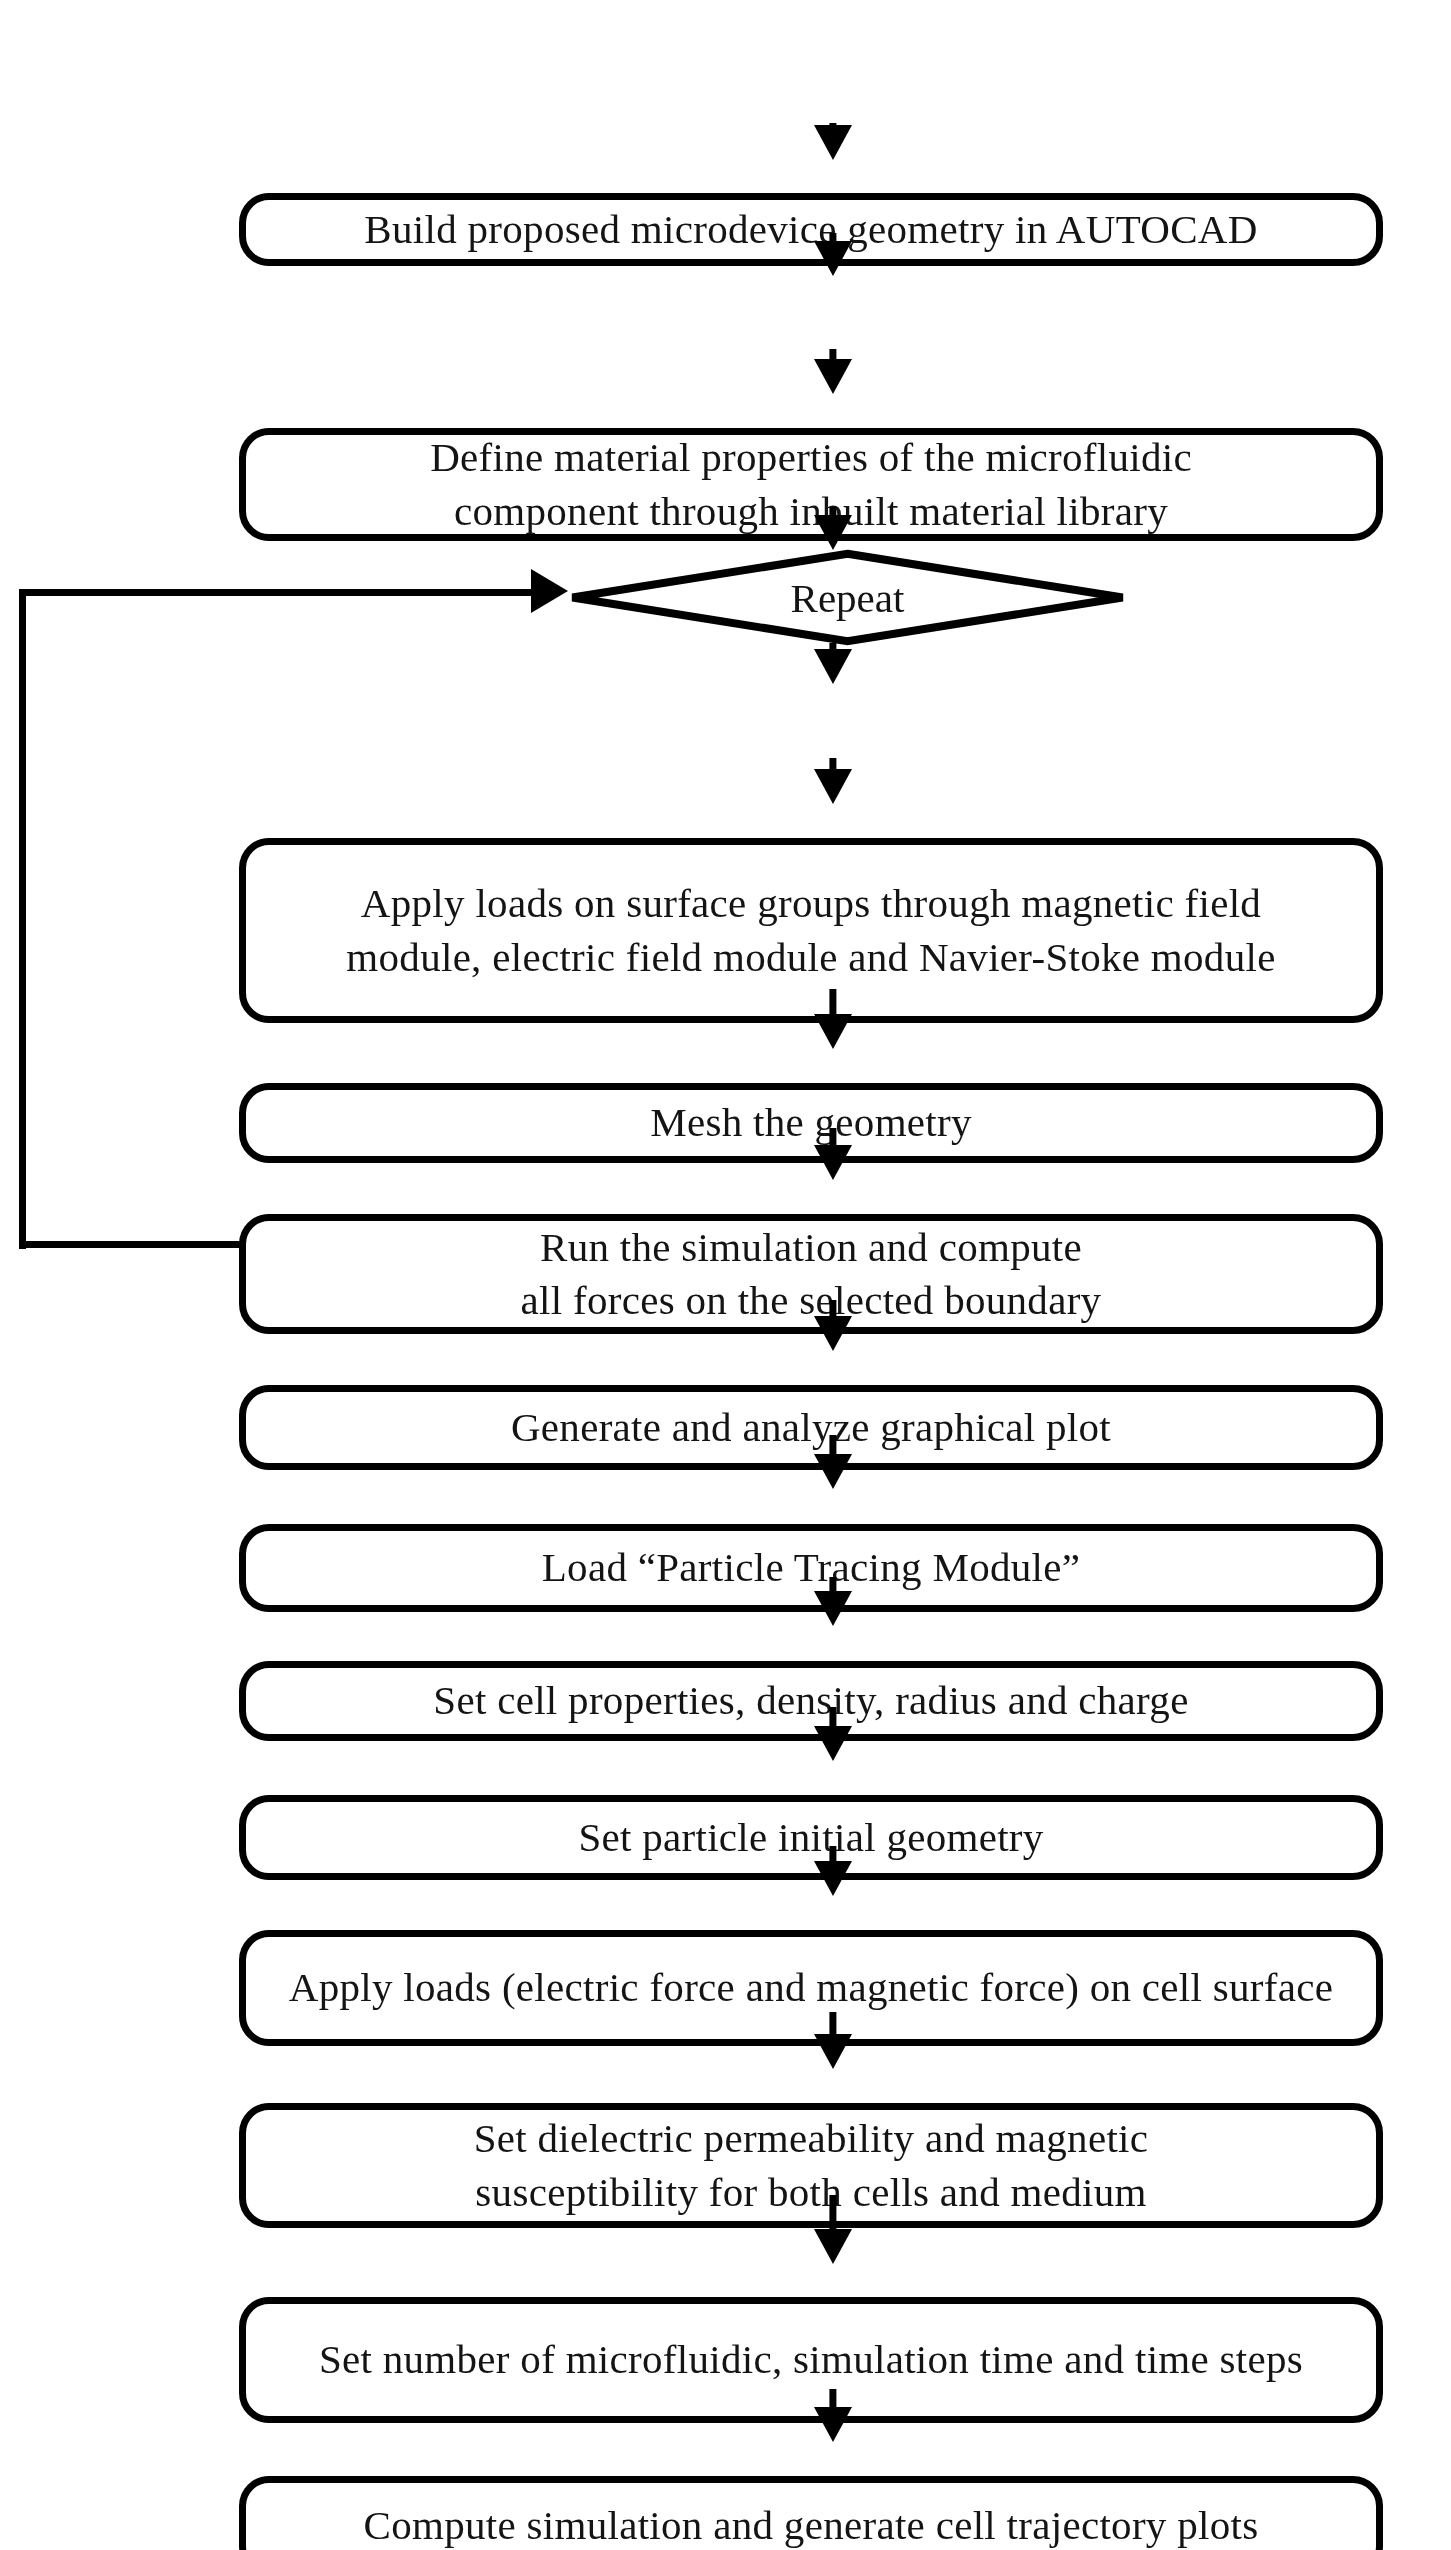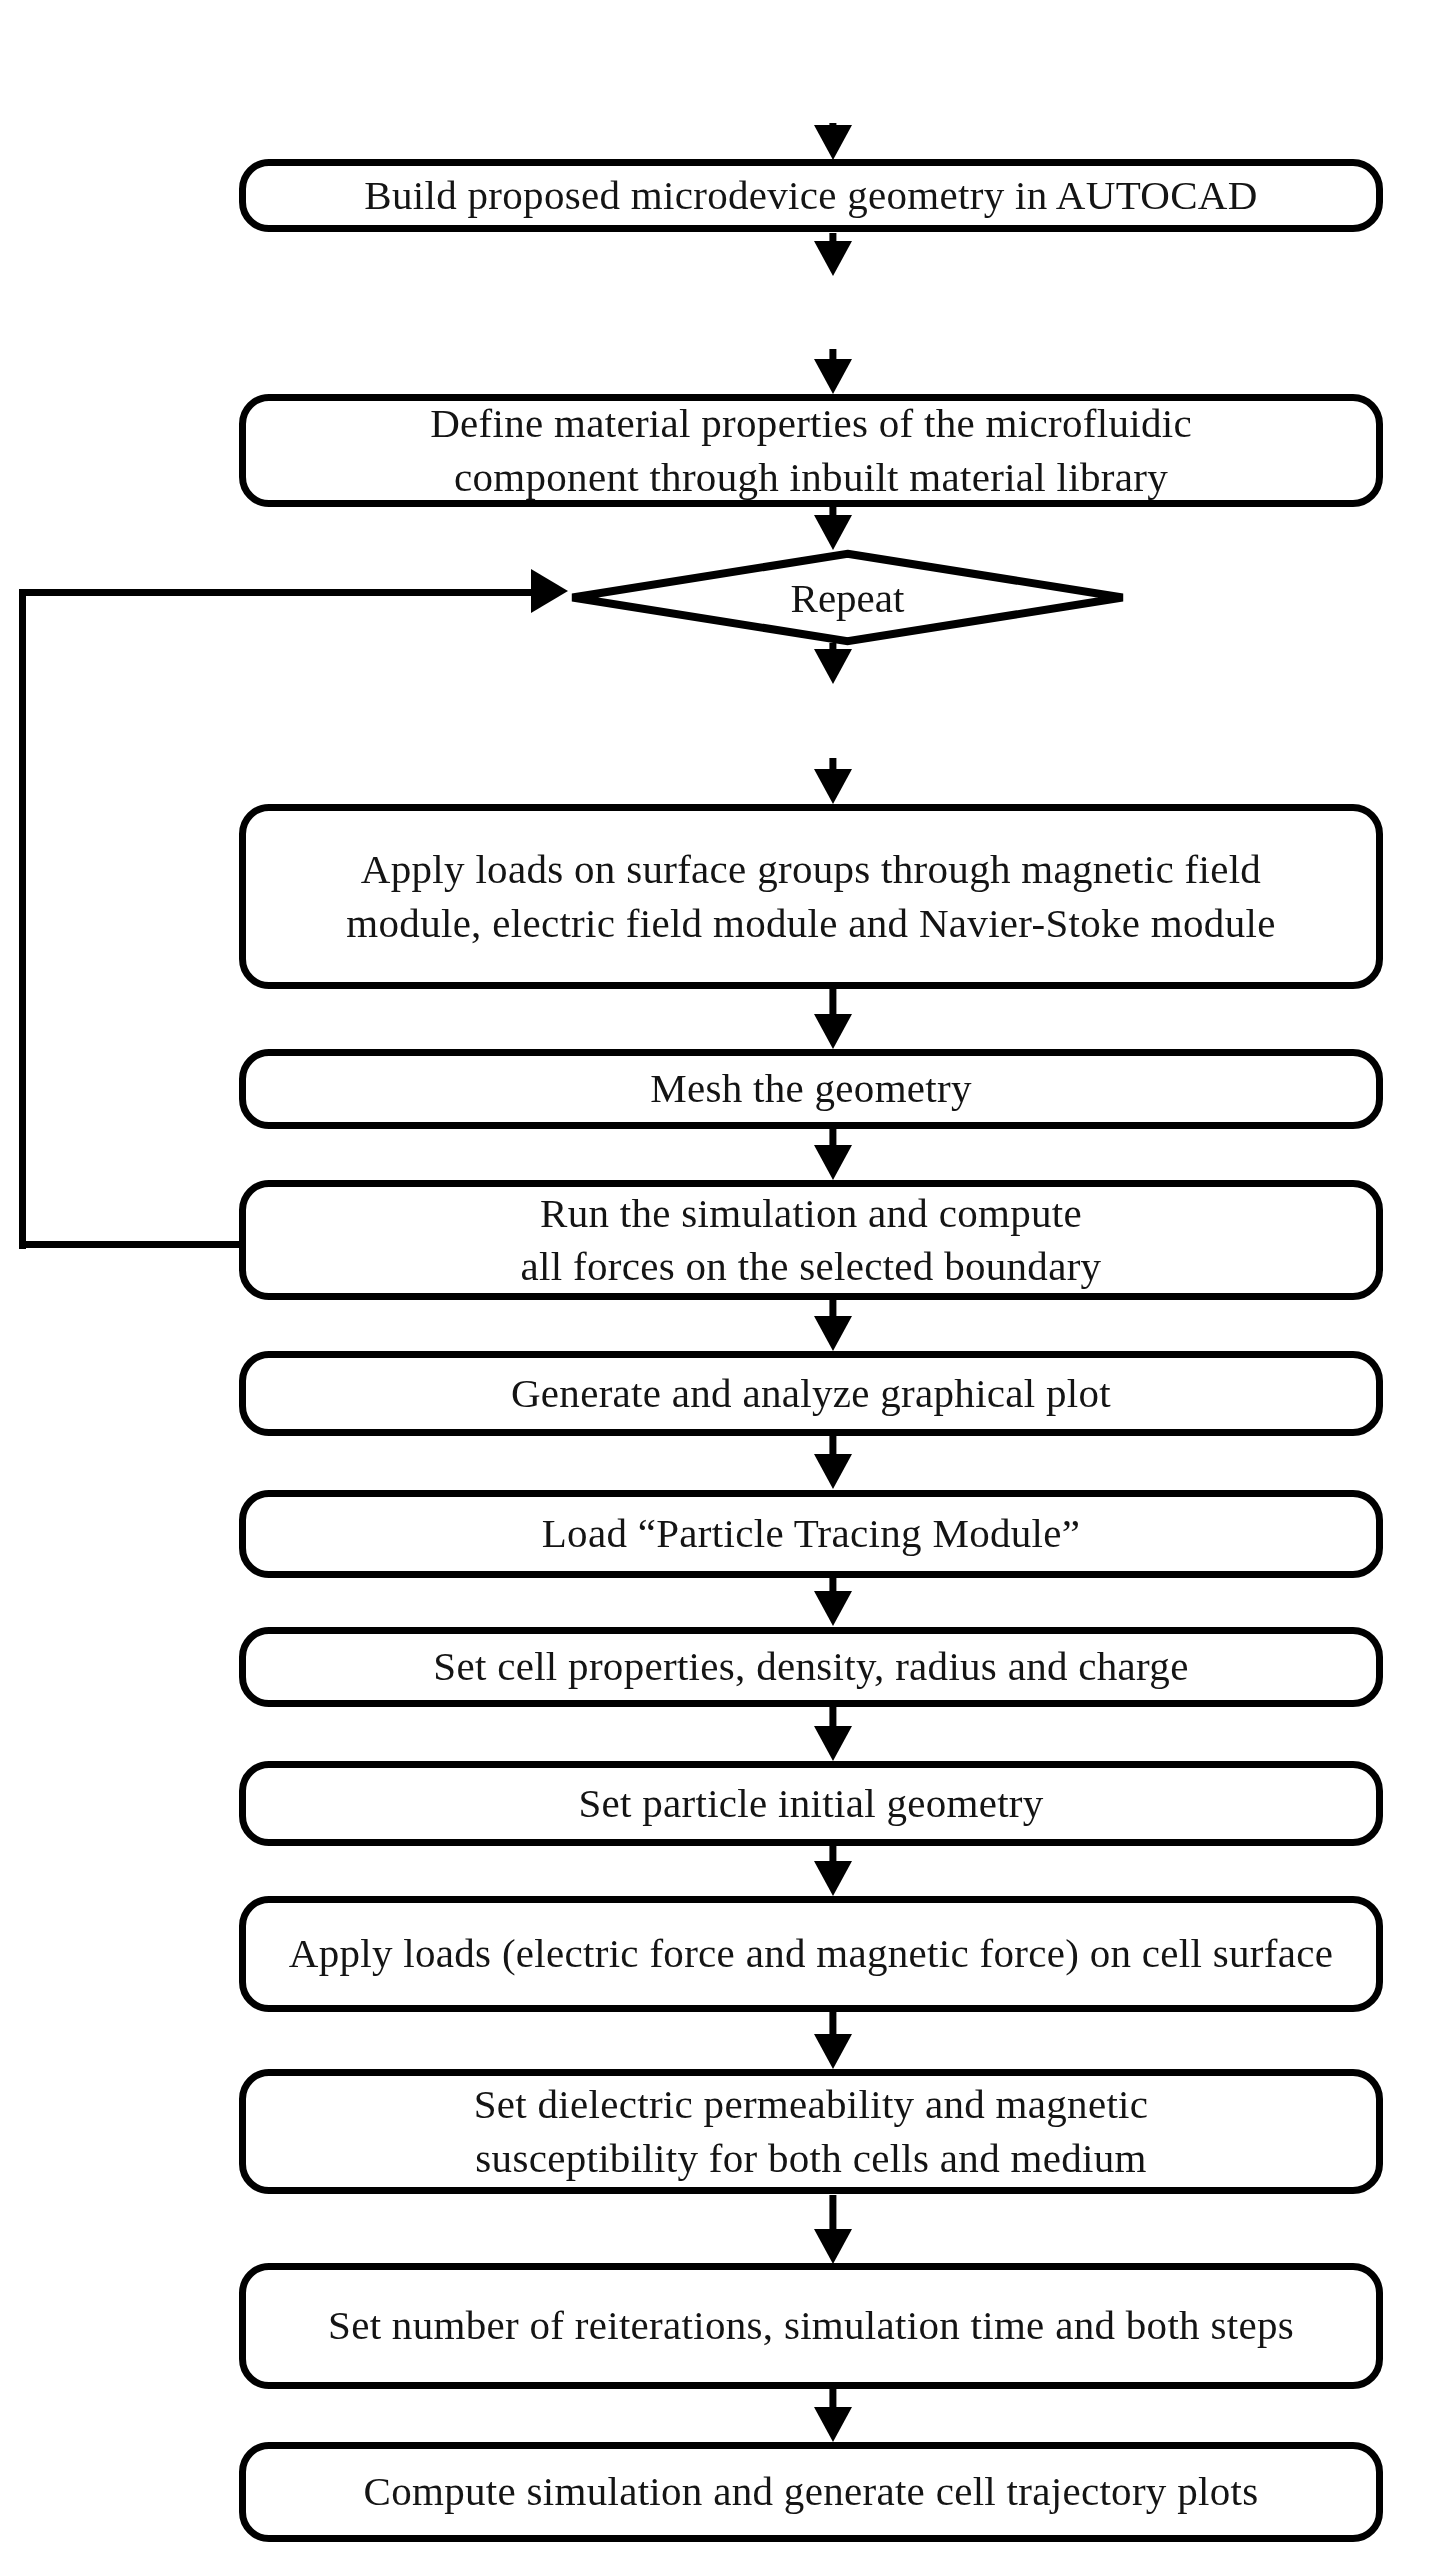--- a/index.html
+++ b/index.html
@@ -15,21 +15,21 @@
     border:8px solid #000;border-radius:50%;background:#fff;
     display:flex;align-items:center;justify-content:center;
     font-size:41px;box-sizing:border-box;
   }
   
   .box{
     position:absolute;left:239px;width:1144px;
     border:7.2px solid #000;border-radius:30px;background:#fff;
     display:flex;align-items:center;justify-content:center;
     text-align:center;font-size:41px;line-height:1.3;
-    letter-spacing:0.3px;box-sizing:border-box;
+    letter-spacing:0.3px;box-sizing:border-box;margin-top:34px;
   }
   .box span{display:block;padding:0 24px;text-wrap:balance;}
   .box span.w3{max-width:1037px;}
   .box span.w2a{max-width:1013px;}
   .box span.w2b{max-width:1053px;}
   .box span.w2c{max-width:1116px;}
   .box span.w2d{max-width:1069px;}
   
   .diamond{position:absolute;left:566px;top:549px;width:563px;height:97px;text-align:center;}
   .diamond svg{position:absolute;inset:0;width:100%;height:100%;}
@@ -185,21 +185,21 @@
   <div class="box" style="top:2069px;height:125px">
     <span class="w2c">Set dielectric permeability and magnetic susceptibility for both cells and medium</span>
   </div>
 
   <div class="arrow" style="left:814px;top:2195px;height:69px">
       <i class="stem"></i>
       <i class="head"></i>
     </div>
 
   <div class="box" style="top:2263px;height:126px">
-    <span class="w2d">Set number of reiterations, simulation time and both steps</span>
+    <span class="w2d">Set number of microfluidic, simulation time and time steps</span>
   </div>
 
   <div class="arrow" style="left:814px;top:2389px;height:53px">
       <i class="stem"></i>
       <i class="head"></i>
     </div>
 
   <div class="box" style="top:2442px;height:100px">
     <span>Compute simulation and generate cell trajectory plots</span>
   </div>

